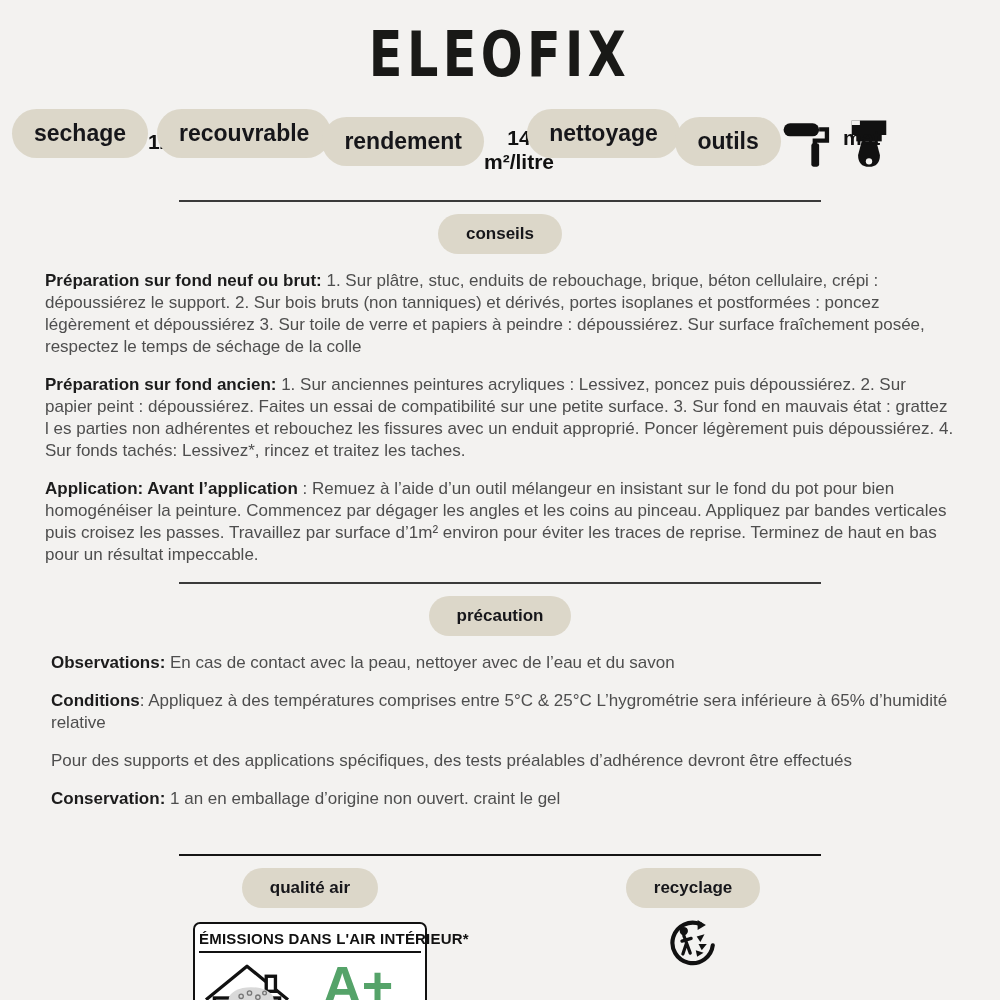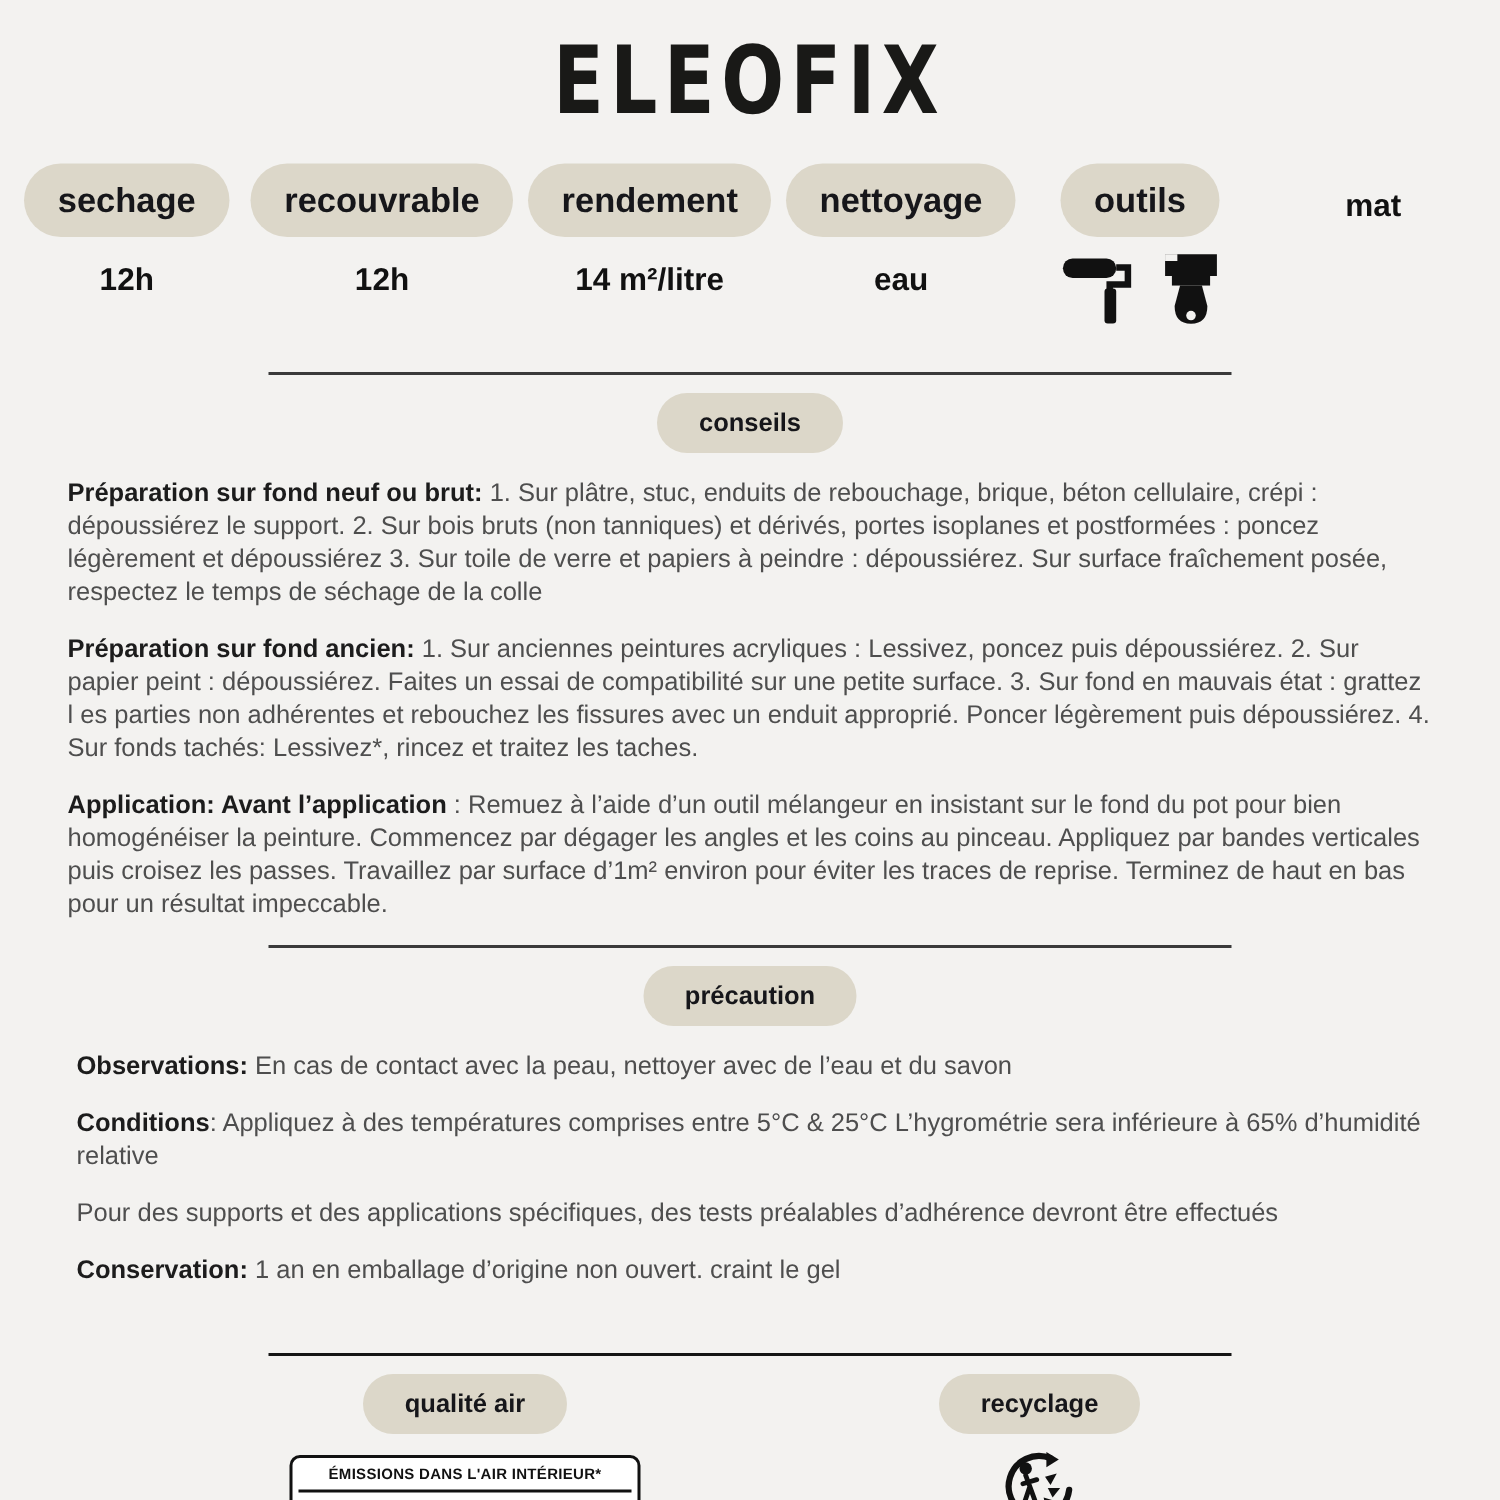--- a/index.html
+++ b/index.html
@@ -13,21 +13,21 @@
   .title-wrap{text-align:center;margin-top:18px;}
   .title{
     display:inline-block;
     font-family:"DejaVu Sans", sans-serif;
     font-weight:900;font-size:56px;letter-spacing:5px;
     transform:scale(0.88,1.12);transform-origin:center top;
     color:#191917;
   }
   
   .badges{display:flex;justify-content:space-between;align-items:flex-start;padding:0 12px;margin-top:26px;}
-  .badge-col{display:flex;flex-direction:column;align-items:center;min-width:145px;}
+  .badge-col{display:flex;flex-direction:row;align-items:center;min-width:145px;}
   .pill{
     background:#dcd7c9;border-radius:28px;
     padding:11px 22px;font-size:23px;font-weight:700;color:#16161a;
     white-space:nowrap;
   }
   .badge-value{margin-top:17px;font-size:21px;font-weight:700;color:#111;text-align:center;}
   .tool-icons{display:flex;gap:16px;align-items:flex-start;margin-top:8px;height:56px;}
   
   .divider{width:642px;margin:0 auto;border:none;border-top:2px solid #3a3a3a;}
   .divider.thin{border-top:2px solid #151515;}
@@ -43,21 +43,21 @@
   .prec-block{width:930px;margin:14px auto 0;}
   
   .bottom-heads{display:flex;margin-top:12px;}
   .col-air{margin-left:190px;width:240px;text-align:center;}
   .col-rec{margin-left:128px;width:270px;text-align:center;}
   .air-label{
     width:222px;margin:14px auto 0;background:#fff;
     border:2px solid #111;border-radius:7px;padding:3px 4px 4px;
   }
   .air-label .hdr{
-    font-size:10px;font-weight:700;letter-spacing:.2px;color:#111;
+    font-size:15px;font-weight:700;letter-spacing:.2px;color:#111;
     padding:3px 0 4px;border-bottom:2px solid #111;text-align:center;white-space:nowrap;
   }
   .air-body{display:flex;margin-top:3px;}
   .air-house{width:96px;border-right:0;display:flex;align-items:center;justify-content:center;}
   .air-grade-col{flex:1;display:flex;flex-direction:column;align-items:center;}
   .big-grade{font-size:54px;line-height:58px;font-weight:800;color:#55a369;font-family:"Liberation Sans",sans-serif;}
   .scale{display:flex;gap:2px;width:112px;margin-top:1px;}
   .scale .cell{flex:1;height:23px;border-radius:3px;display:flex;align-items:center;justify-content:center;
     color:#fff;font-weight:800;font-size:13px;}
   .cell.c0{background:#3aa047;}

